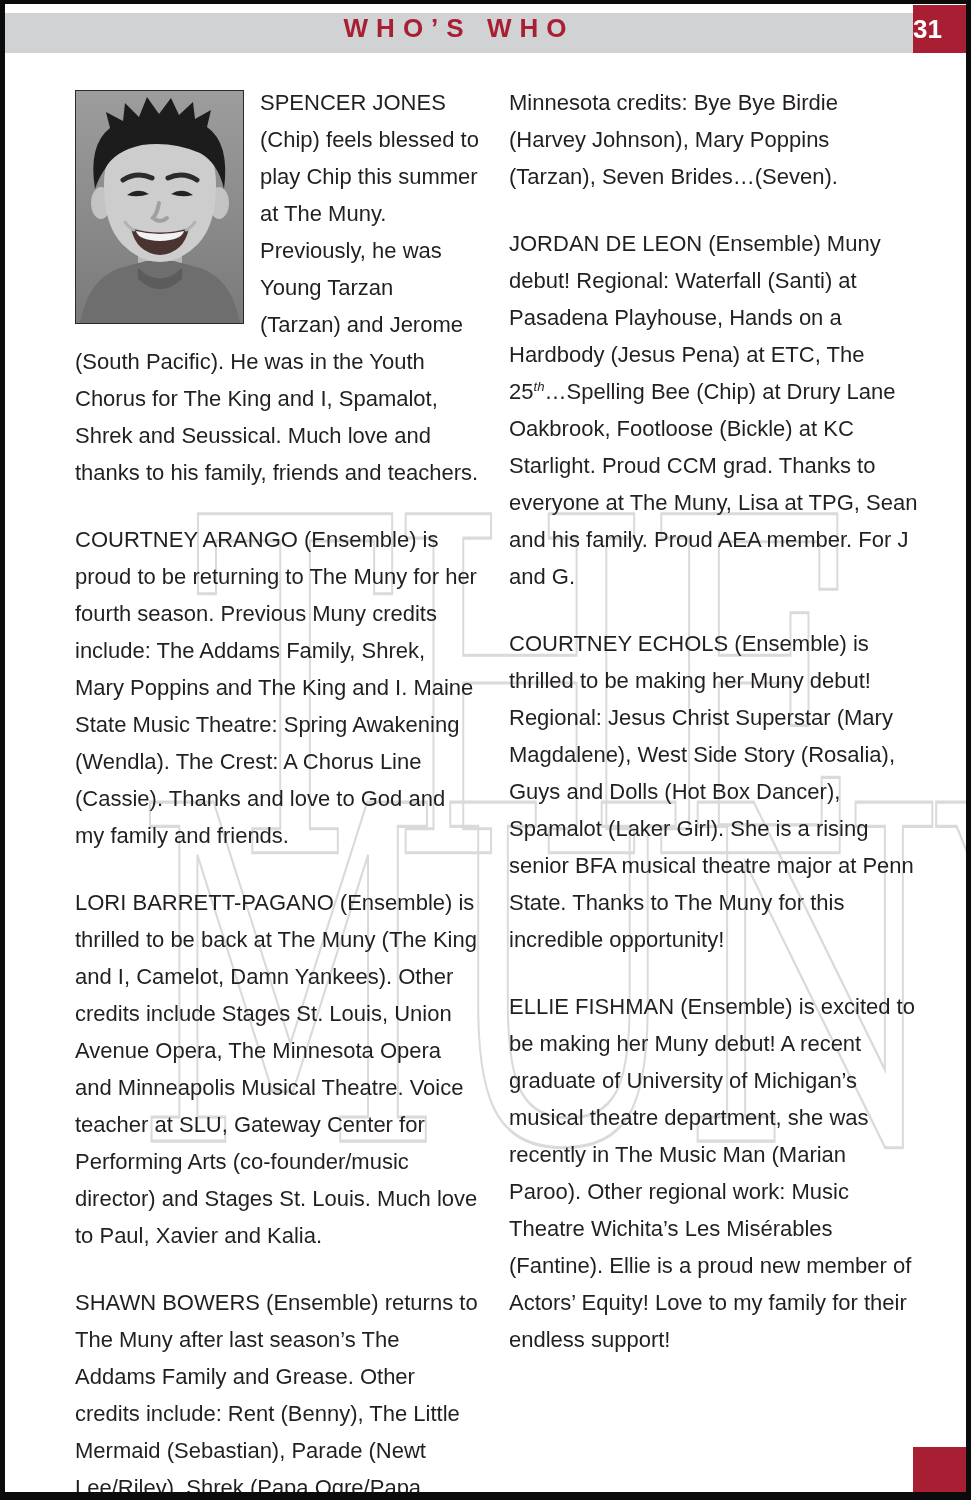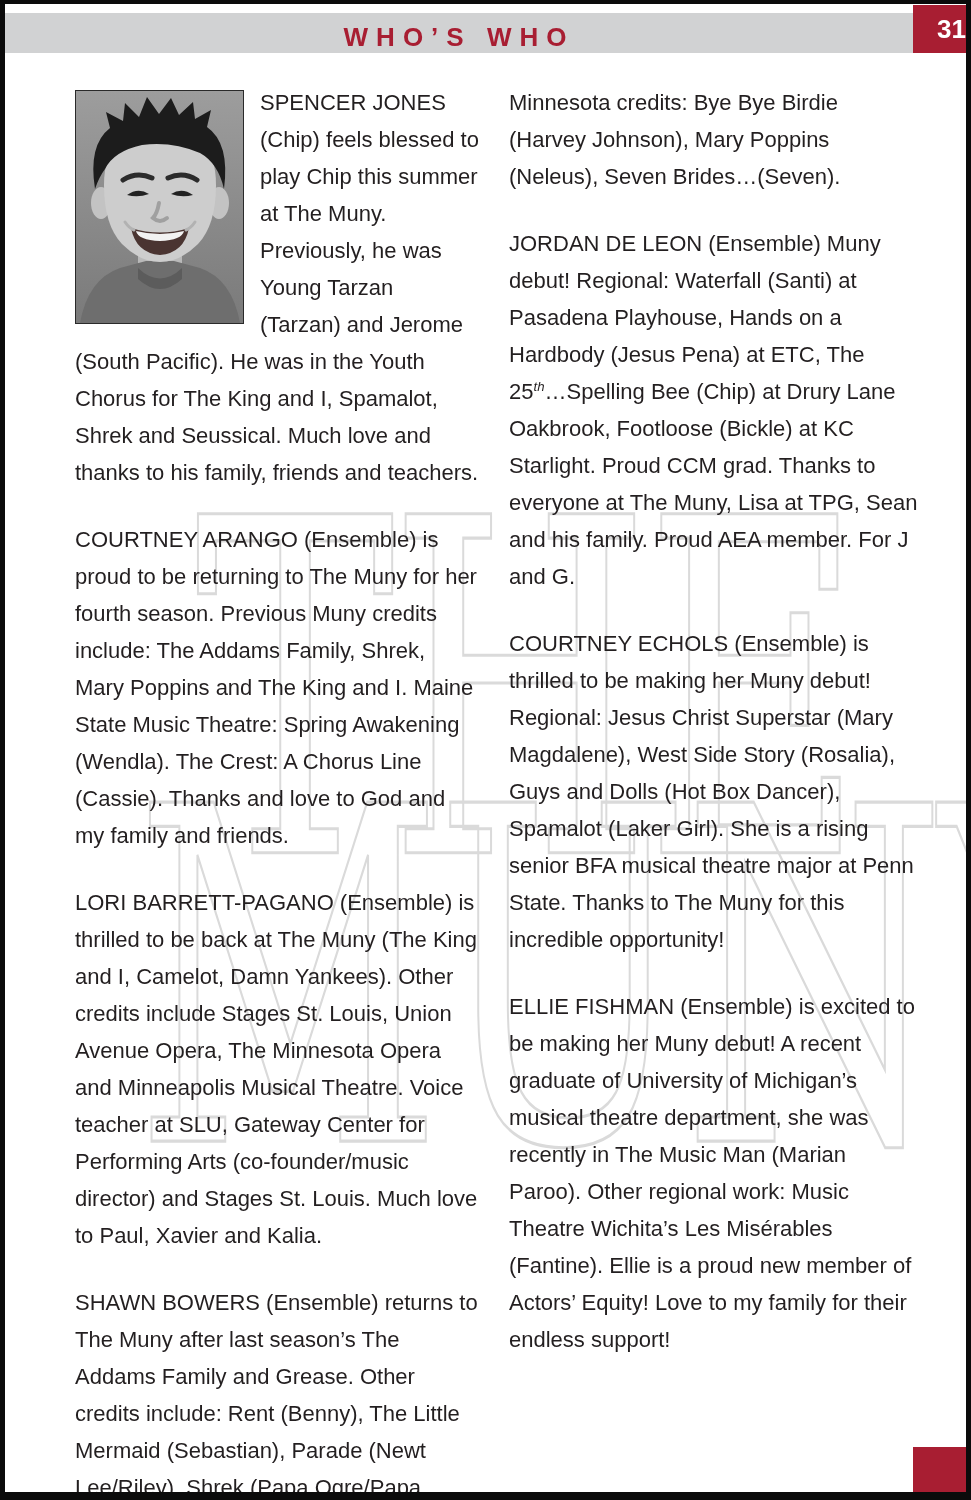--- a/index.html
+++ b/index.html
@@ -8,29 +8,29 @@
     font-family:"Liberation Sans","DejaVu Sans",sans-serif;
     overflow:hidden;
   }
   .page{
     position:absolute;left:5px;top:4px;width:961px;height:1488px;
     background:#ffffff;overflow:hidden;
   }
   
   .header-bar{
     position:absolute;left:0;top:9px;width:908px;height:40px;
-    background:#d1d2d3;display:flex;align-items:flex-end;justify-content:center;
+    background:#d1d2d3;display:flex;align-items:flex-start;justify-content:center;
   }
   .header-title{
     color:#a81e32;font-weight:700;font-size:26px;letter-spacing:8px;
     font-stretch:condensed;
   }
   .page-num-box{
     position:absolute;left:908px;top:1px;width:53px;height:48px;
-    background:#a81e32;display:flex;align-items:center;justify-content:flex-end;
+    background:#a81e32;display:flex;align-items:center;justify-content:flex-start;
   }
   .page-num{color:#ffffff;font-weight:700;font-size:26px;}
   .corner-box{
     position:absolute;left:908px;top:1443px;width:53px;height:45px;background:#a81e32;
   }
   
   .watermark{
     position:absolute;left:130px;top:545px;z-index:0;
     font-family:"DejaVu Serif","Liberation Serif",serif;
     font-size:300px;line-height:0.62;letter-spacing:-6px;
@@ -99,21 +99,21 @@
         <path d="M119 131 Q115 137 110 139" stroke="#b2b2b2" stroke-width="3" fill="none" stroke-linecap="round"></path>
       </svg>
           </span><span class="rb">SPENCER JONES </span><span class="ri">(Chip)</span><span> feels blessed to play Chip this summer at The Muny. Previously, he was Young Tarzan (</span><span class="ri">Tarzan</span><span>) and Jerome (</span><span class="ri">South Pacific</span><span>). He was in the Youth Chorus for </span><span class="ri">The King and I, Spamalot, Shrek</span><span> and </span><span class="ri">Seussical</span><span>. Much love and thanks to his family, friends and teachers.</span></p>
       <p><span class="rb">COURTNEY ARANGO </span><span class="ri">(Ensemble)</span><span> is proud to be returning to The Muny for her fourth season. Previous Muny credits include: </span><span class="ri">The Addams Family, Shrek</span><span>, </span><span class="ri">Mary Poppins</span><span> and </span><span class="ri">The King and I</span><span>. Maine State Music Theatre: </span><span class="ri">Spring Awakening</span><span> (Wendla). The Crest: </span><span class="ri">A Chorus Line</span><span> (Cassie). Thanks and love to God and my family and friends.</span></p>
       <p><span class="rb">LORI BARRETT-PAGANO </span><span class="ri">(Ensemble)</span><span> is thrilled to be back at The Muny (</span><span class="ri">The King and I, Camelot, Damn Yankees)</span><span>. Other credits include Stages St. Louis, Union Avenue Opera, The Minnesota Opera and Minneapolis Musical Theatre. Voice teacher at SLU, Gateway Center for Performing Arts (co-founder/music director) and Stages St. Louis. Much love to Paul, Xavier and Kalia.</span></p>
       <p><span class="rb">SHAWN BOWERS </span><span class="ri">(Ensemble)</span><span> returns to The Muny after last season’s </span><span class="ri">The Addams Family</span><span> and </span><span class="ri">Grease</span><span>. Other credits include: </span><span class="ri">Rent</span><span> (Benny), </span><span class="ri">The Little Mermaid</span><span> (Sebastian), </span><span class="ri">Parade</span><span> (Newt Lee/Riley), </span><span class="ri">Shrek</span><span> (Papa Ogre/Papa Bear), </span></p>
 
     </div>
 
     <div class="col col-right">
-      <p><span>Minnesota credits: </span><span class="ri">Bye Bye Birdie</span><span> (Harvey Johnson), </span><span class="ri">Mary Poppins</span><span> (Neleus), </span><span class="ri">Seven Brides…</span><span>(Seven).</span></p>
+      <p><span>Minnesota credits: </span><span class="ri">Bye Bye Birdie</span><span> (Harvey Johnson), </span><span class="ri">Mary Poppins</span><span> (Tarzan), </span><span class="ri">Seven Brides…</span><span>(Seven).</span></p>
       <p><span class="rb">JORDAN DE LEON </span><span class="ri">(Ensemble)</span><span> Muny debut! Regional: </span><span class="ri">Waterfall</span><span> (Santi) at Pasadena Playhouse, </span><span class="ri">Hands on a Hardbody</span><span> (Jesus Pena) at ETC, </span><span class="ri">The 25</span><span class="rsi">th</span><span class="ri">…Spelling Bee</span><span> (Chip) at Drury Lane Oakbrook, </span><span class="ri">Footloose</span><span> (Bickle) at KC Starlight. Proud CCM grad. Thanks to everyone at The Muny, Lisa at TPG, Sean and his family. Proud AEA member. For J and G.</span></p>
       <p><span class="rb">COURTNEY ECHOLS </span><span class="ri">(Ensemble)</span><span> is thrilled to be making her Muny debut! Regional: </span><span class="ri">Jesus Christ Superstar</span><span> (Mary Magdalene), </span><span class="ri">West Side Story</span><span> (Rosalia), </span><span class="ri">Guys and Dolls</span><span> (Hot Box Dancer), </span><span class="ri">Spamalot</span><span> (Laker Girl). She is a rising senior BFA musical theatre major at Penn State. Thanks to The Muny for this incredible opportunity!</span></p>
       <p><span class="rb">ELLIE FISHMAN </span><span class="ri">(Ensemble)</span><span> is excited to be making her Muny debut! A recent graduate of University of Michigan’s musical theatre department, she was recently in </span><span class="ri">The Music Man</span><span> (Marian Paroo). Other regional work: Music Theatre Wichita’s </span><span class="ri">Les Misérables</span><span> (Fantine). Ellie is a proud new member of Actors’ Equity! Love to my family for their endless support!</span></p>
 
     </div>
 
     <div class="corner-box"></div>
   </div>
 </div>
 

